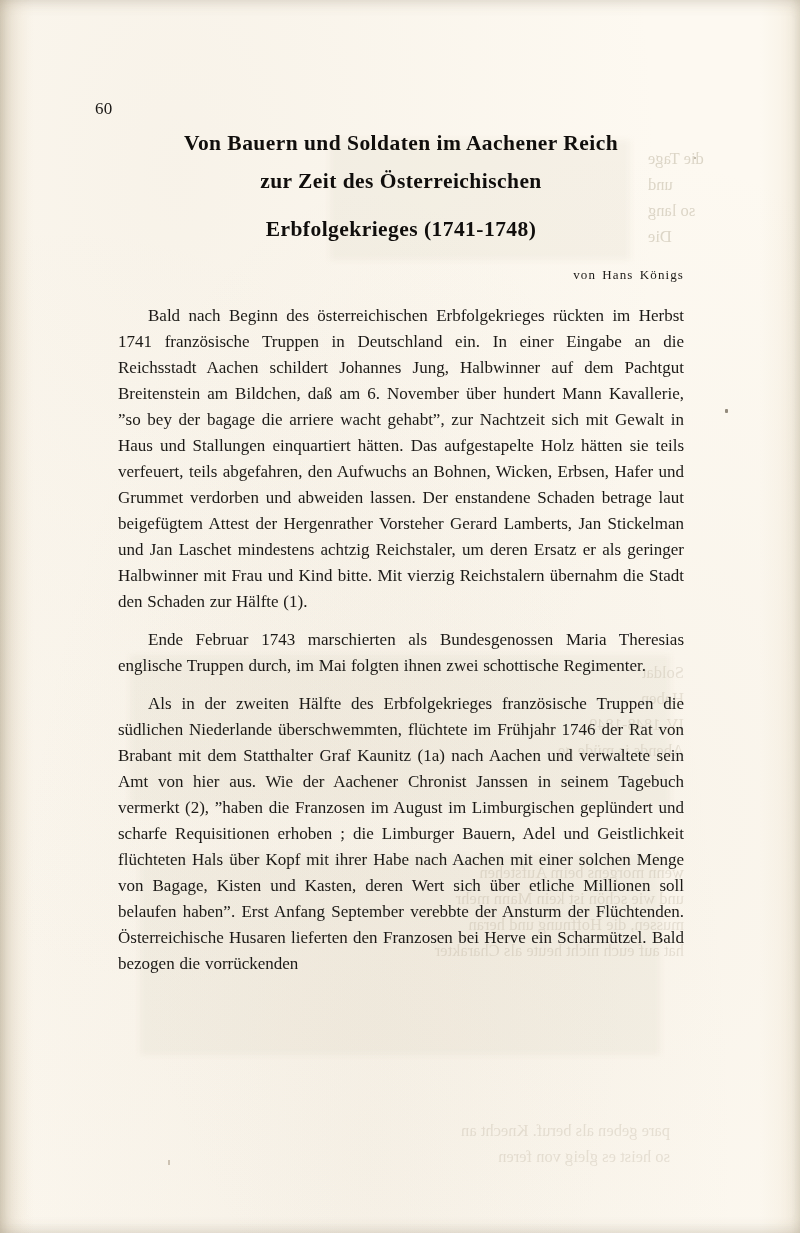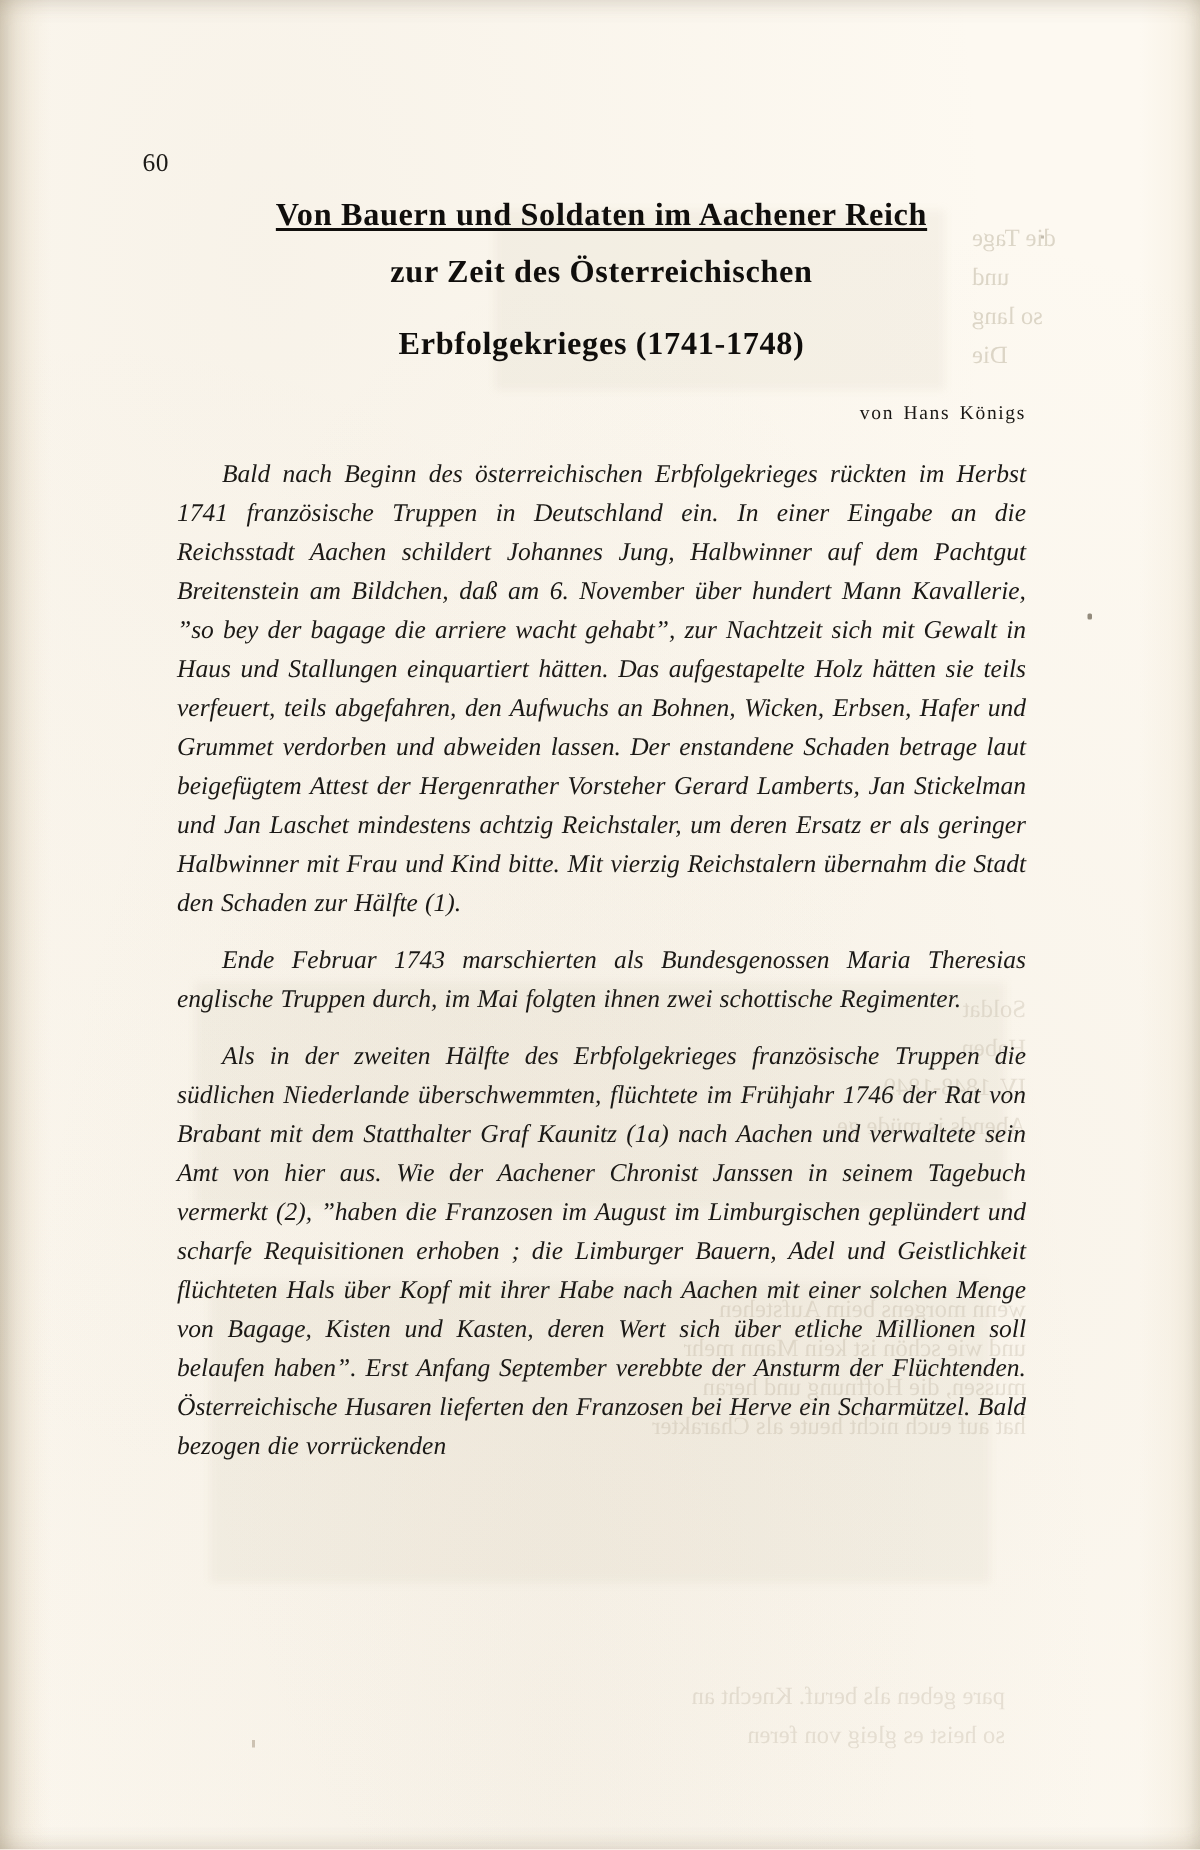--- a/index.html
+++ b/index.html
@@ -102,21 +102,21 @@
     margin: 0;
     padding: 0;
     text-align: center;
     font-weight: bold;
     font-size: 21.5px;
     line-height: 31px;
     letter-spacing: .45px;
     color: #100e0c;
   }
   .title .tline { display: block; white-space: nowrap; }
-  .title .tline-1 { margin-top: 128px; text-decoration: underline; }
+  .title .tline-1 { margin-top: 128px; }
   .title .tline-2 { margin-top: 7px; }
   .title .tline-3 { margin-top: 17px; }
 
   .byline {
     margin: 22px 0 0 0;
     text-align: right;
     font-size: 13px;
     letter-spacing: 1.1px;
     word-spacing: 2px;
     color: #1a1815;
@@ -126,21 +126,20 @@
 
   p.para {
     margin: 0 0 12px 0;
     font-size: 17px;
     line-height: 26px;
     text-align: justify;
     text-indent: 30px;
     word-spacing: .5px;
     hyphens: none;
     color: #1b1916;
-    font-style: italic;
   }
   p.para:last-child { margin-bottom: 0; }
 
   
   .speck {
     position: absolute;
     left: 725px;
     top: 409px;
     width: 3px;
     height: 4px;

